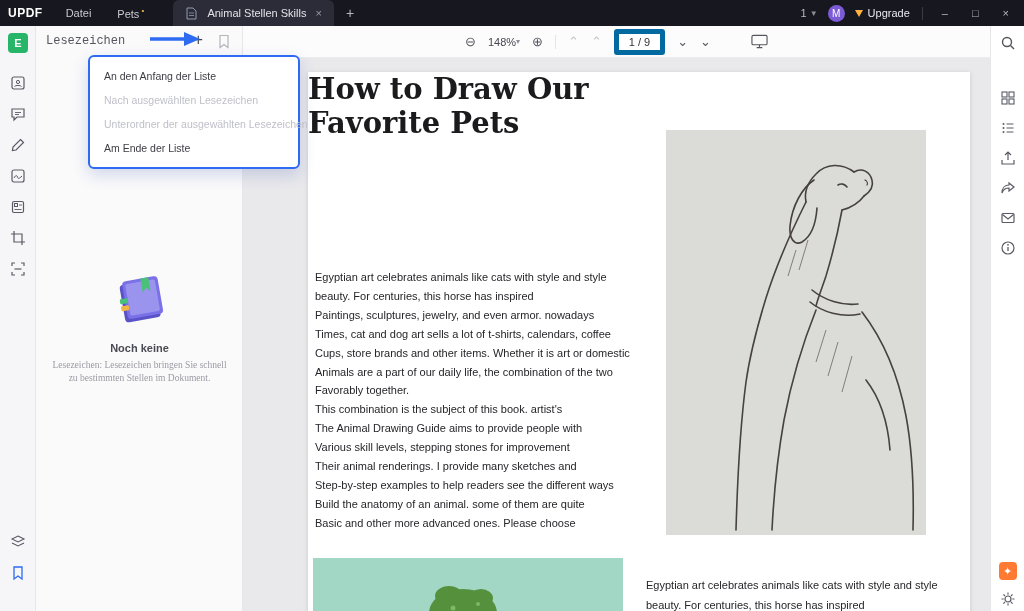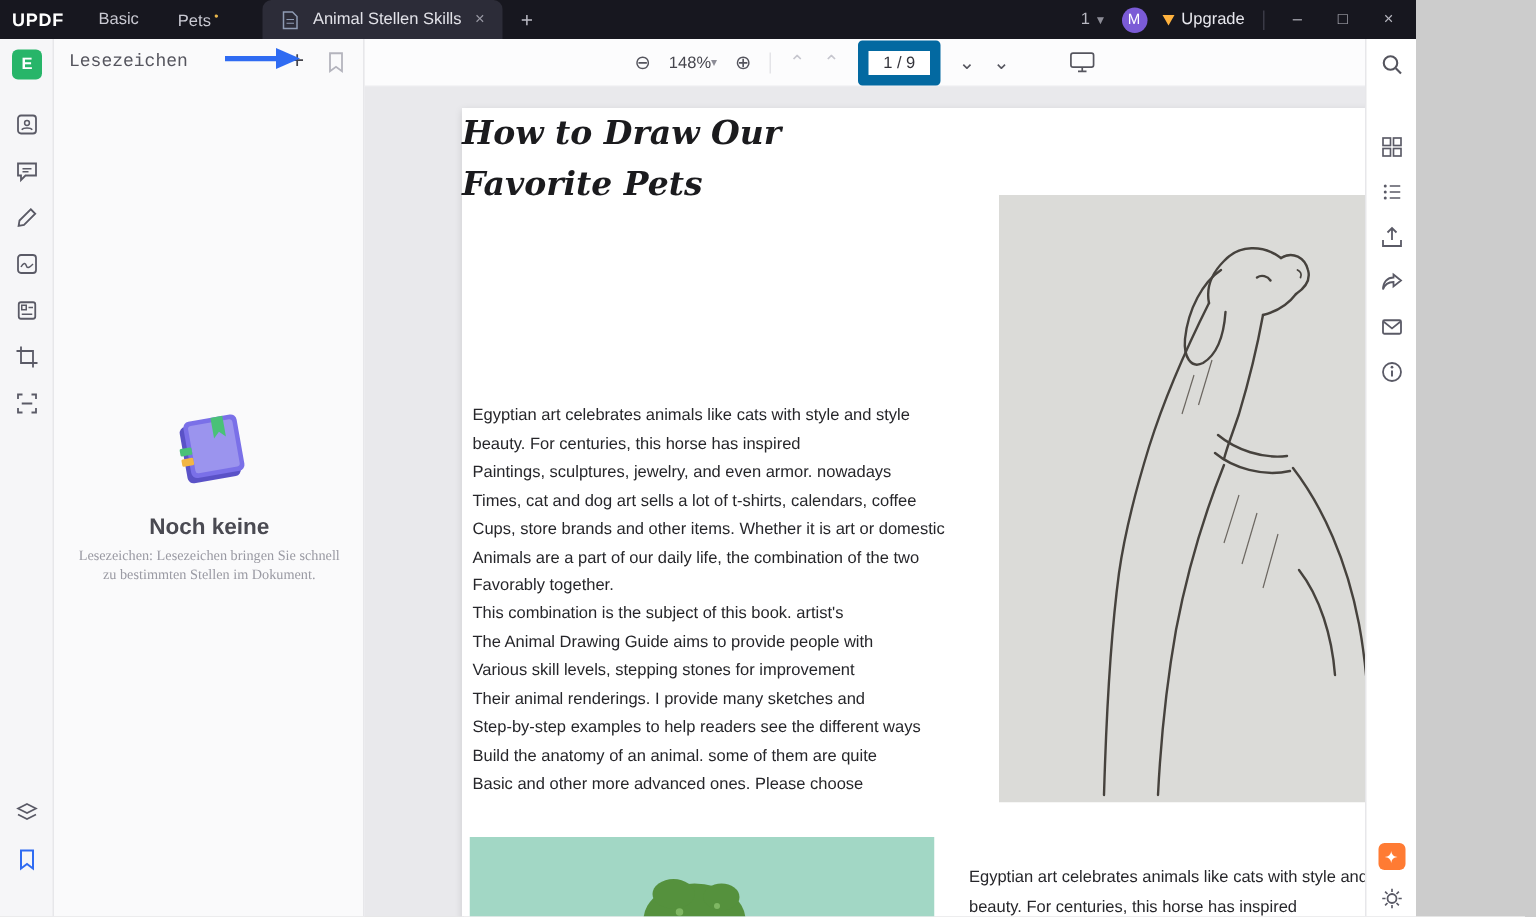--- a/index.html
+++ b/index.html
@@ -1,17 +1,17 @@
 <!DOCTYPE html>
 <html><head>
 <meta charset="utf-8">
 <style>
   * { box-sizing: border-box; margin: 0; padding: 0; }
   body { font-family: "Liberation Sans", sans-serif; background:#ccc; }
-  #app { position:relative; width:944px; height:611px; background:#e9e9ec; overflow:hidden; }
+  #app { position:relative; width:1024px; height:611px; background:#e9e9ec; overflow:hidden; }
 
   
   .titlebar { position:absolute; top:0; left:0; right:0; height:26px; background:#17171f; display:flex; align-items:center; color:#c9c9d2; font-size:11px; z-index:30; }
   .logo { color:#fff; font-weight:bold; font-size:12px; padding:0 10px 0 8px; letter-spacing:.5px; }
   .menu-item { padding:0 13px; cursor:default; }
   .menu-dot { color:#e8b64c; font-size:8px; vertical-align:super; }
   .tab { height:26px; background:#2c2c38; display:flex; align-items:center; gap:7px; padding:0 10px; margin-left:16px; border-radius:6px 6px 0 0; color:#e2e2e8; max-width:180px; }
   .tab-close { color:#9a9aa5; font-size:11px; padding:0 2px; }
   .newtab { padding:0 12px; font-size:14px; color:#b9b9c2; }
   .tb-right { margin-left:auto; display:flex; align-items:center; gap:10px; padding-right:8px; }
@@ -31,65 +31,65 @@
   .sicon { width:17px; height:17px; display:flex; align-items:center; justify-content:center; }
   .sicon svg { display:block; }
 
   
   .bm-panel { position:absolute; top:26px; left:36px; width:207px; bottom:0; background:#fafafb; border-right:1px solid #e7e7ea; z-index:9; }
   .bm-head { position:relative; height:30px; display:flex; align-items:center; padding:0 10px;font-family:Liberation Mono, monospace; }
   .bm-title { font-size:12px; color:#55555e; }
   .bm-head-actions { margin-left:auto; display:flex; align-items:center; gap:12px; }
   .bm-plus { font-size:16px; color:#44444c; line-height:1; }
   .bm-empty { position:absolute; top:244px; left:0; width:207px; text-align:center; }
-  .bm-empty-title { font-size:15px; font-weight:bold; color:#4a4a52; margin-top:10px; }
+  .bm-empty-title { font-size:11px; font-weight:bold; color:#4a4a52; margin-top:10px; }
   .bm-empty-desc { font-size:9.5px; color:#9a9aa3; line-height:12.5px; margin:5px auto 0; width:176px;font-family:Liberation Serif, serif; }
 
   
   .anno-arrow { position:absolute; top:31px; left:148px; z-index:40; }
   .dropdown { position:absolute; top:55px; left:88px; width:212px; background:#fff; border:2px solid #2f6bf2; border-radius:6px; box-shadow:0 6px 16px rgba(30,60,160,.18); z-index:39; padding:7px 0; }
   .dd-item { font-size:10.5px; color:#3c3c44; padding:6px 14px; white-space:nowrap; }
   .dd-item.disabled { color:#bfbfc9; }
 
   
   .doc-area { position:absolute; top:26px; left:243px; right:34px; bottom:0; }
   .toolbar { height:32px; background:#fcfcfd; border-bottom:1px solid #ececef; display:flex; align-items:center; justify-content:center; gap:12px; font-size:11px; color:#46464e; }
   .tool-glyph { font-size:13px; color:#55555e; }
   .tool-glyph.dim { color:#c6c6ce; }
   .zoom-val { display:flex; align-items:center; gap:0; }
-  .page-box { border:7px solid #0369a1; background:#fff; border-radius:3px; padding:2px 10px; color:#33333a; }
+  .page-box { border:5px solid #0369a1; background:#fff; border-radius:3px; padding:2px 10px; color:#33333a; }
   .tb-div { width:1px; height:14px; background:#e4e4e8; }
   .present { margin-left:28px; }
   .canvas { position:absolute; top:32px; left:0; right:0; bottom:0; overflow:hidden; }
   .page { position:absolute; left:65px; top:14px; width:662px; height:980px; background:#fff; box-shadow:0 1px 5px rgba(0,0,0,.13); }
 
   
   .pdf-text { position:absolute; white-space:pre-line; color:#26262a; }
   .intro { left:7px; top:48px; font-size:11px; line-height:19.5px; }
-  .heading { left:5px; top:118px; font-family:"DejaVu Serif", serif; font-weight:600; font-size:22px; line-height:34px; white-space:pre-line; color:#1b1b1e;font-style:italic; }
+  .heading { left:5px; top:118px; font-family:"DejaVu Serif", serif; font-weight:600; font-size:29px; line-height:34px; white-space:pre-line; color:#1b1b1e; }
   .bodytext { left:7px; top:196px; font-size:11px; line-height:18.9px; }
   .caption { left:338px; top:504px; font-size:11px; line-height:19.5px; }
   .dog-img { position:absolute; left:358px; top:58px; width:260px; height:405px; }
   .plant-img { position:absolute; left:5px; top:486px; width:310px; height:150px; }
 
   
   .right-strip { position:absolute; top:26px; right:0; width:34px; bottom:0; background:#fff; border-left:1px solid #e7e7ea; z-index:10; display:flex; flex-direction:column; align-items:center; }
   .rs-search { margin-top:8px; }
   .rs-group { margin-top:38px; display:flex; flex-direction:column; align-items:center; gap:13px; }
   .rs-bottom { margin-top:auto; margin-bottom:4px; display:flex; flex-direction:column; align-items:center; gap:10px; }
   .ai-btn { width:18px; height:18px; border-radius:4px; background:#ff7b33; display:flex; align-items:center; justify-content:center; color:#fff; font-size:11px; }
 </style>
 </head>
 <body>
 
 <div id="app">
 
   <div class="titlebar">
     <span class="logo">UPDF</span>
-    <span class="menu-item">Basic</span>
+    <span class="menu-item">Datei</span>
     <span class="menu-item"><span>Pets</span><span class="menu-dot"> •</span></span>
     <div class="tab">
       <span class="sicon">
         <svg width="11" height="13" viewBox="0 0 11 13">
             <path d="M1 1h6l3 3v8H1z" fill="none" stroke="#8f9bb3" stroke-width="1"></path>
             <path d="M3 6h5M3 8.5h5" stroke="#8f9bb3" stroke-width="0.8"></path>
           </svg>
       </span>
       <span>Animal Stellen Skills</span>
       <span class="tab-close">×</span>
@@ -199,20 +199,26 @@
       <div class="bm-empty-title">Noch keine</div>
       <div class="bm-empty-desc">Lesezeichen: Lesezeichen bringen Sie schnell zu bestimmten Stellen im Dokument.</div>
     </div>
   </div>
 
   <svg class="anno-arrow" width="54" height="16" viewBox="0 0 54 16">
     <line x1="2" y1="8" x2="38" y2="8" stroke="#2f6bf2" stroke-width="3.5"></line>
     <path d="M36 1 L52 8 L36 15 Z" fill="#2f6bf2"></path>
   </svg>
 
+  <div class="dropdown">
+    <div class="dd-item">An den Anfang der Liste</div>
+    <div class="dd-item disabled">Nach ausgewählten Lesezeichen</div>
+    <div class="dd-item disabled">Unterordner der ausgewählten Lesezeichen</div>
+    <div class="dd-item">Am Ende der Liste</div>
+  </div>
 
   <div class="doc-area">
     <div class="toolbar">
       <span class="tool-glyph">⊖</span>
       <span class="zoom-val">
           <span>148%</span>
           <span class="caret" style="color:#8d8d97">▾</span>
         </span>
       <span class="tool-glyph">⊕</span>
       <span class="tb-div"></span>

